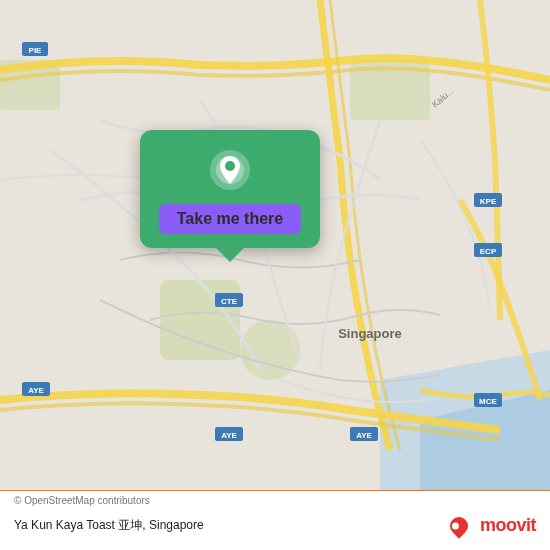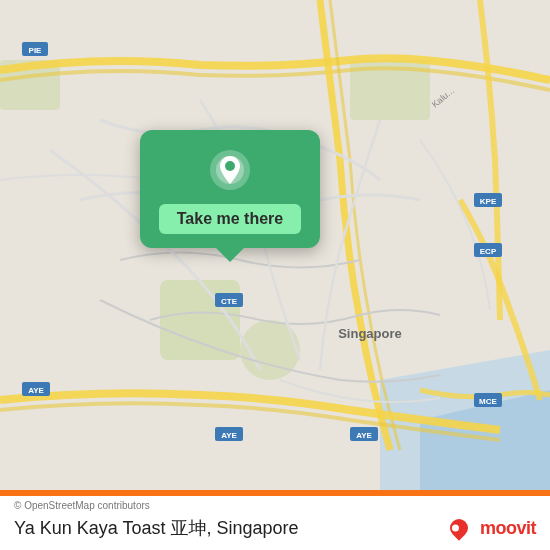--- a/index.html
+++ b/index.html
@@ -61,50 +61,50 @@
       width: 44px;
       height: 44px;
       margin-bottom: 10px;
     }
 
     .popup-label {
       color: #2d2d2d;
       font-size: 16px;
       font-weight: 600;
       text-align: center;
-      background: #86efac;
+      background: #8b5cf6;
       border-radius: 6px;
       padding: 6px 18px;
       margin-top: 2px;
       white-space: nowrap;
     }
 
     
     #bottom-bar {
       width: 550px;
       height: 60px;
       background: #fff;
-      border-top: 6px solid #f97316;
+      border-top: 1px solid #f97316;
       display: flex;
       align-items: center;
       justify-content: space-between;
       padding: 0 14px;
       position: relative;
     }
 
     #attribution {
       font-size: 10px;
       color: #777;
       position: absolute;
       top: 4px;
       left: 14px;
     }
 
     #place-name {
-      font-size: 18px;
+      font-size: 12px;
       font-weight: 500;
       color: #222;
       margin-top: 10px;
     }
 
     #moovit-logo {
       display: flex;
       align-items: center;
       gap: 12px;
       margin-top: 10px;

